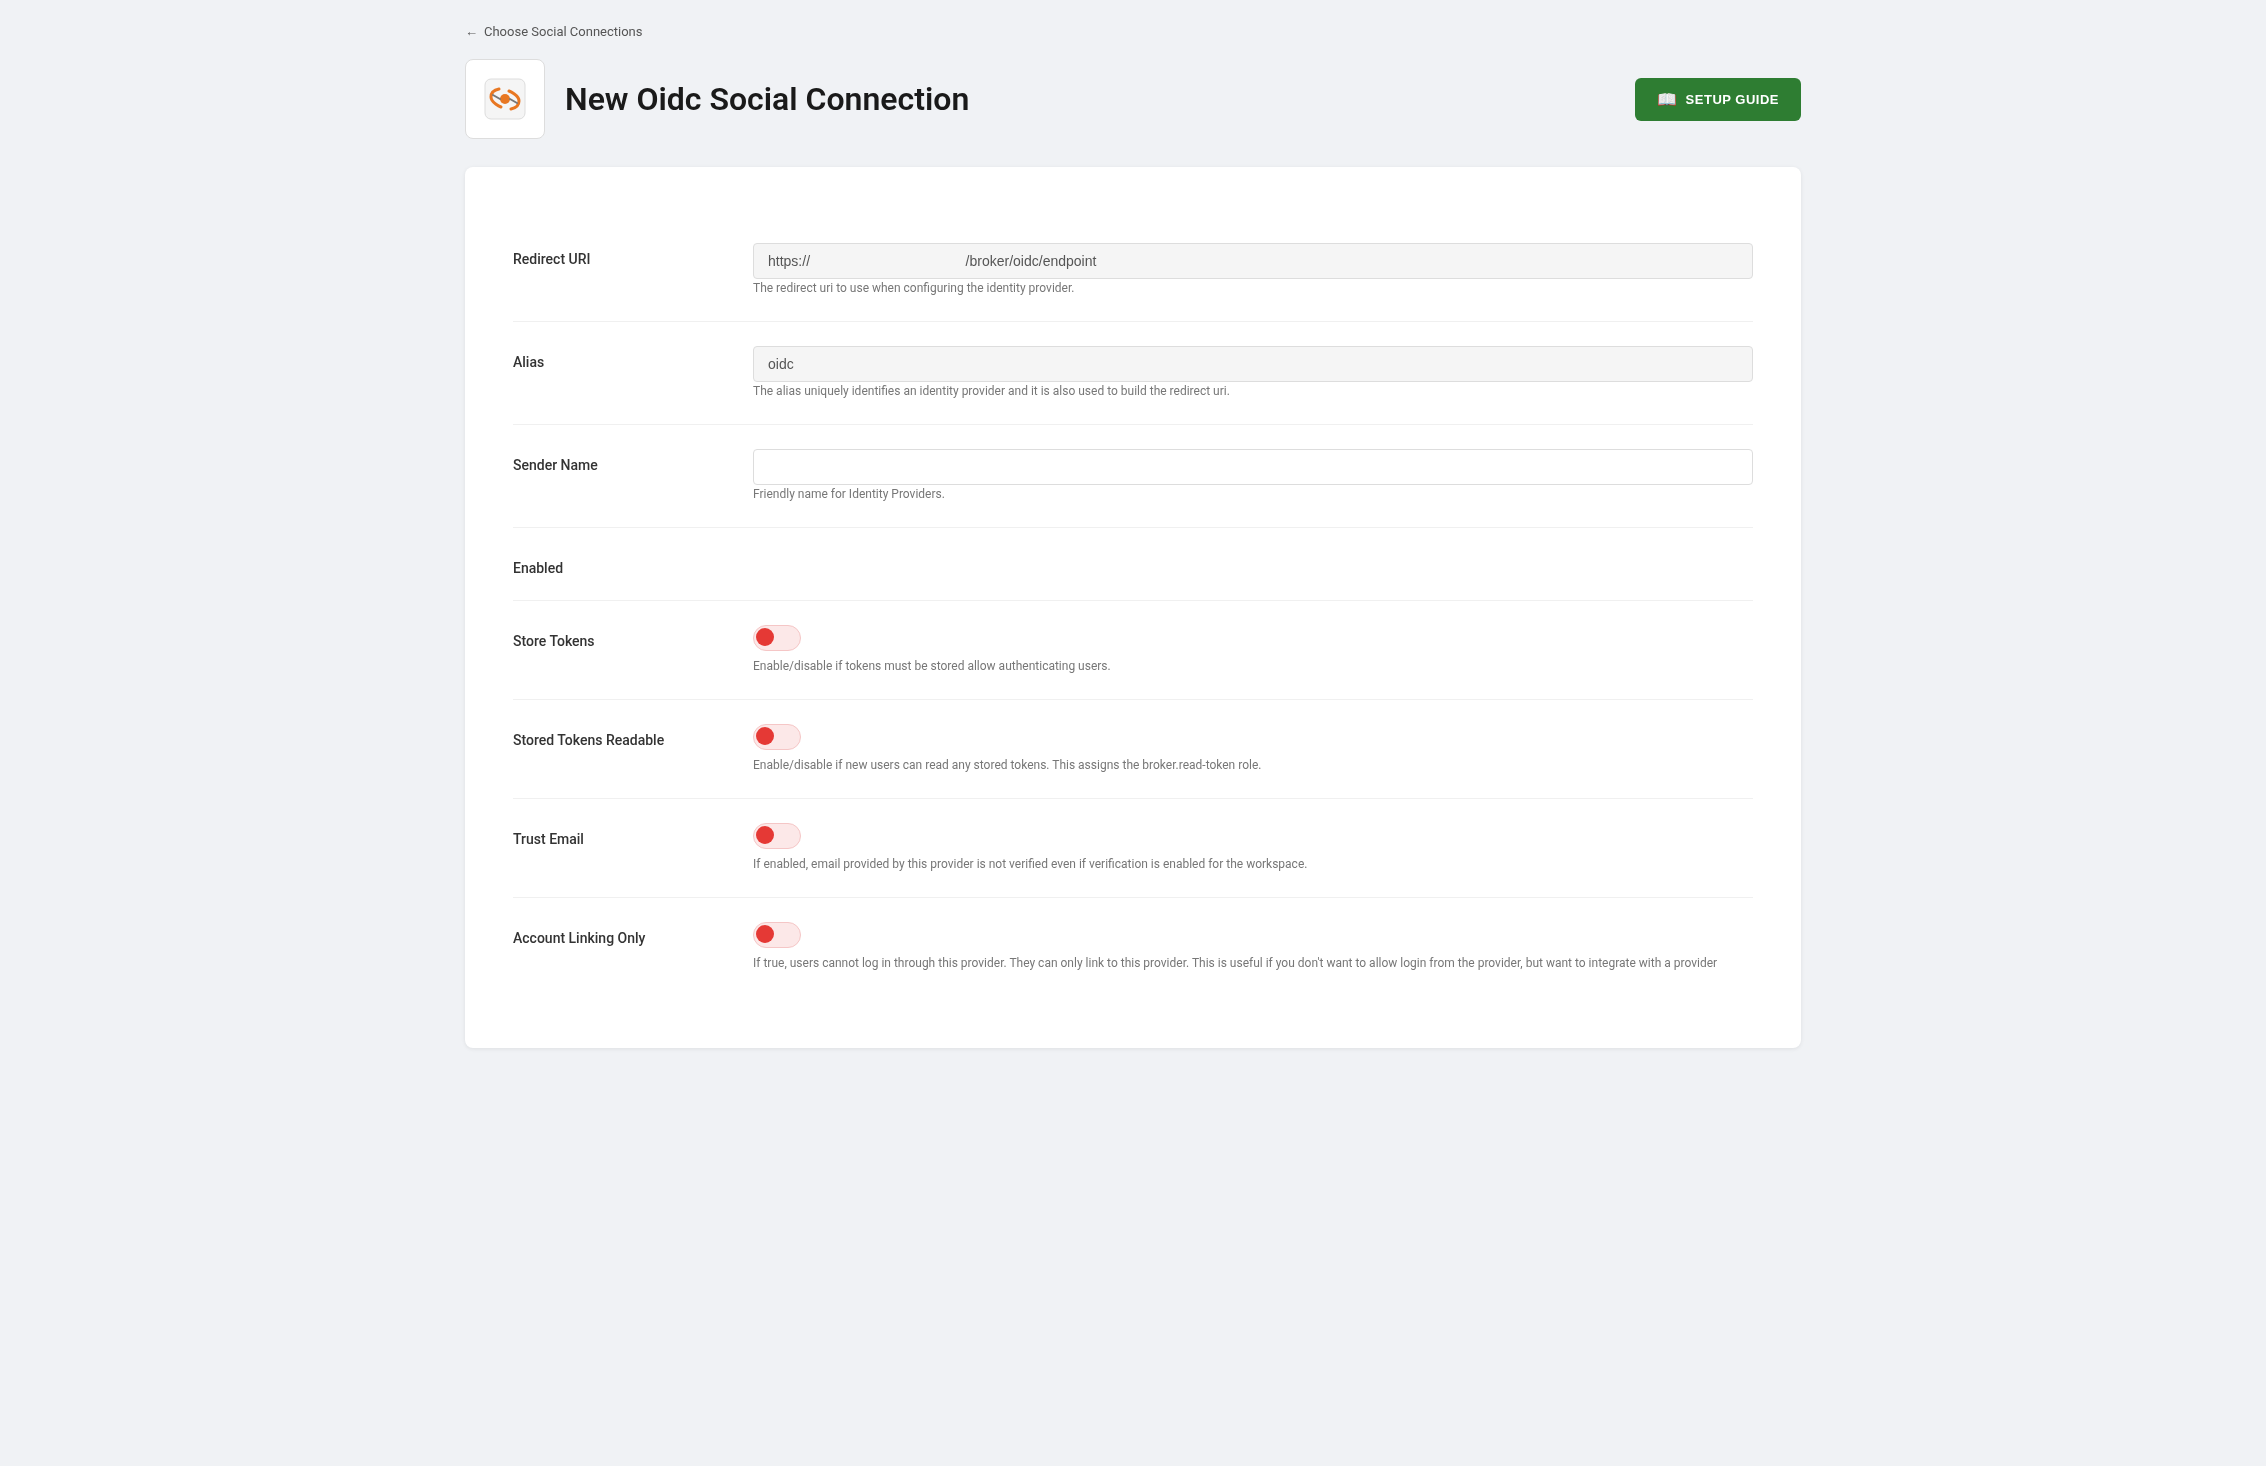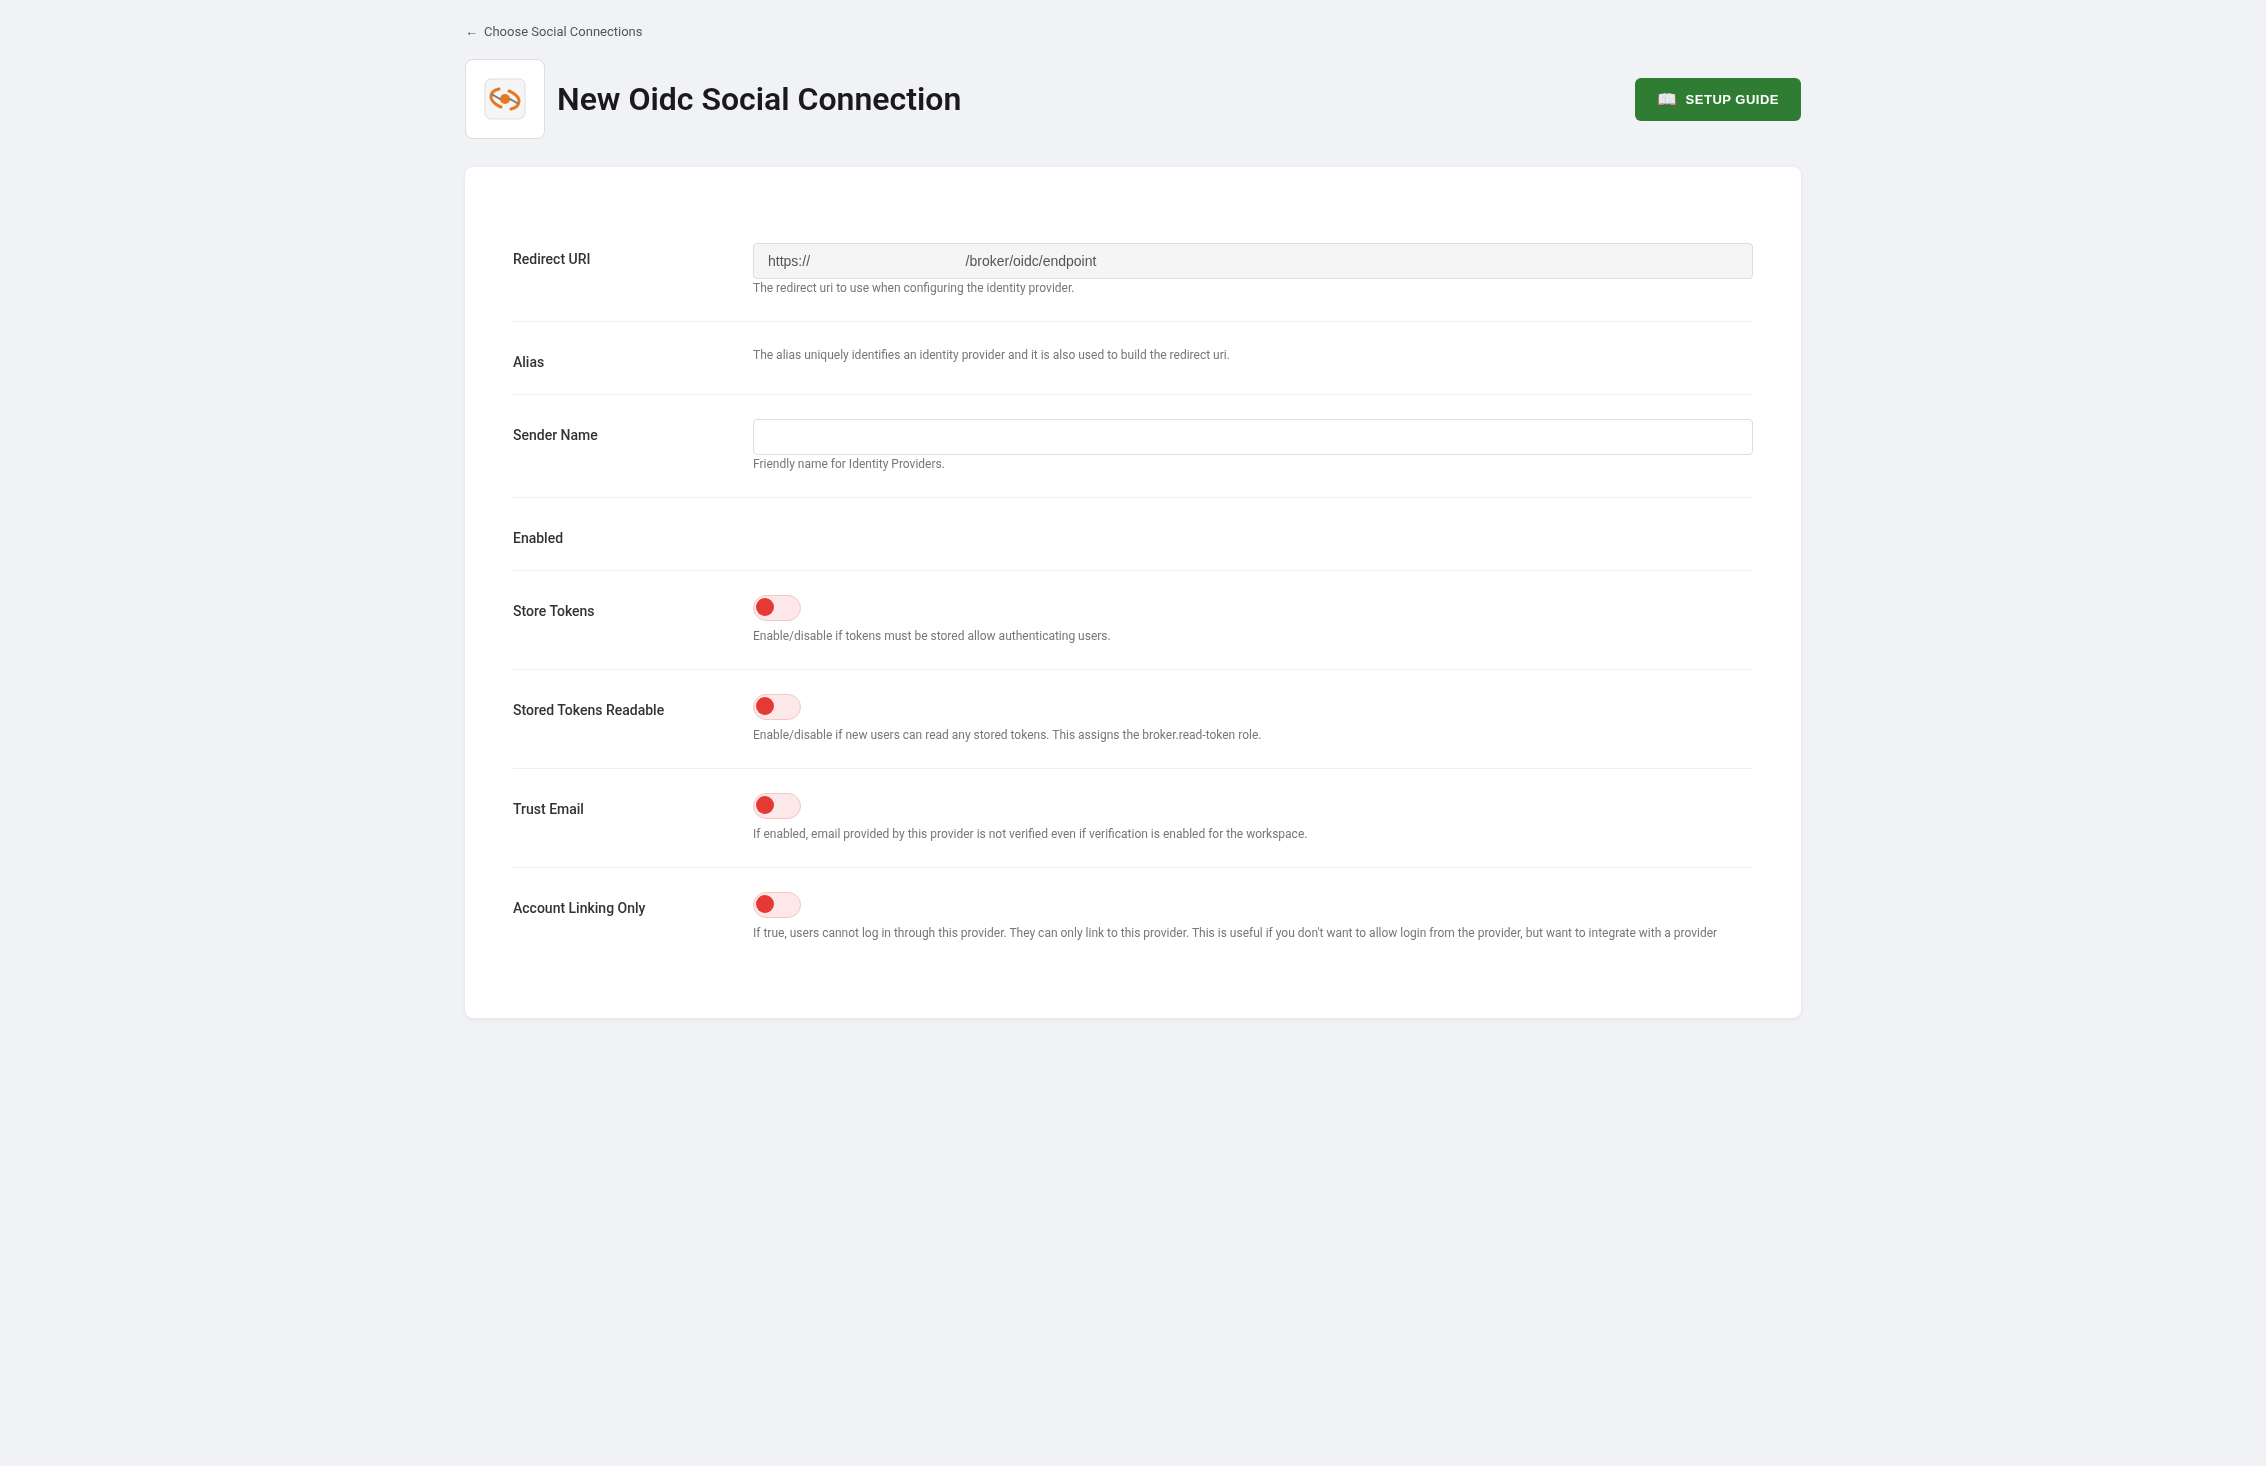--- a/index.html
+++ b/index.html
@@ -30,21 +30,21 @@
     .header-row {
       display: flex;
       align-items: center;
       justify-content: space-between;
       margin-bottom: 28px;
     }
 
     .header-left {
       display: flex;
       align-items: center;
-      gap: 12px;
+      gap: 20px;
     }
 
     .logo-box {
       width: 80px;
       height: 80px;
       background: #fff;
       border: 1px solid #ddd;
       border-radius: 8px;
       display: flex;
       align-items: center;
@@ -218,21 +218,21 @@
   </div>
 
   <div class="card" id="form-card">
 
   <div class="form-row">
         <div class="form-label">Redirect URI</div>
         <div class="form-field"><input type="text" class="form-input readonly" readonly="" value="https://                                        /broker/oidc/endpoint" style=""><div class="form-help">The redirect uri to use when configuring the identity provider.</div></div>
       </div>
       <div class="form-row">
         <div class="form-label">Alias</div>
-        <div class="form-field"><div class="form-help">The alias uniquely identifies an identity provider and it is also used to build the redirect uri.</div></div>
+        <div class="form-field"><input type="text" class="form-input readonly" readonly="" value="oidc" style=""><div class="form-help">The alias uniquely identifies an identity provider and it is also used to build the redirect uri.</div></div>
       </div>
       <div class="form-row">
         <div class="form-label">Sender Name</div>
         <div class="form-field"><input type="text" class="form-input" placeholder="" style=""><div class="form-help">Friendly name for Identity Providers.</div></div>
       </div>
       <div class="form-row">
         <div class="form-label">Enabled</div>
       </div>
       <div class="form-row">
         <div class="form-label">Store Tokens</div>

